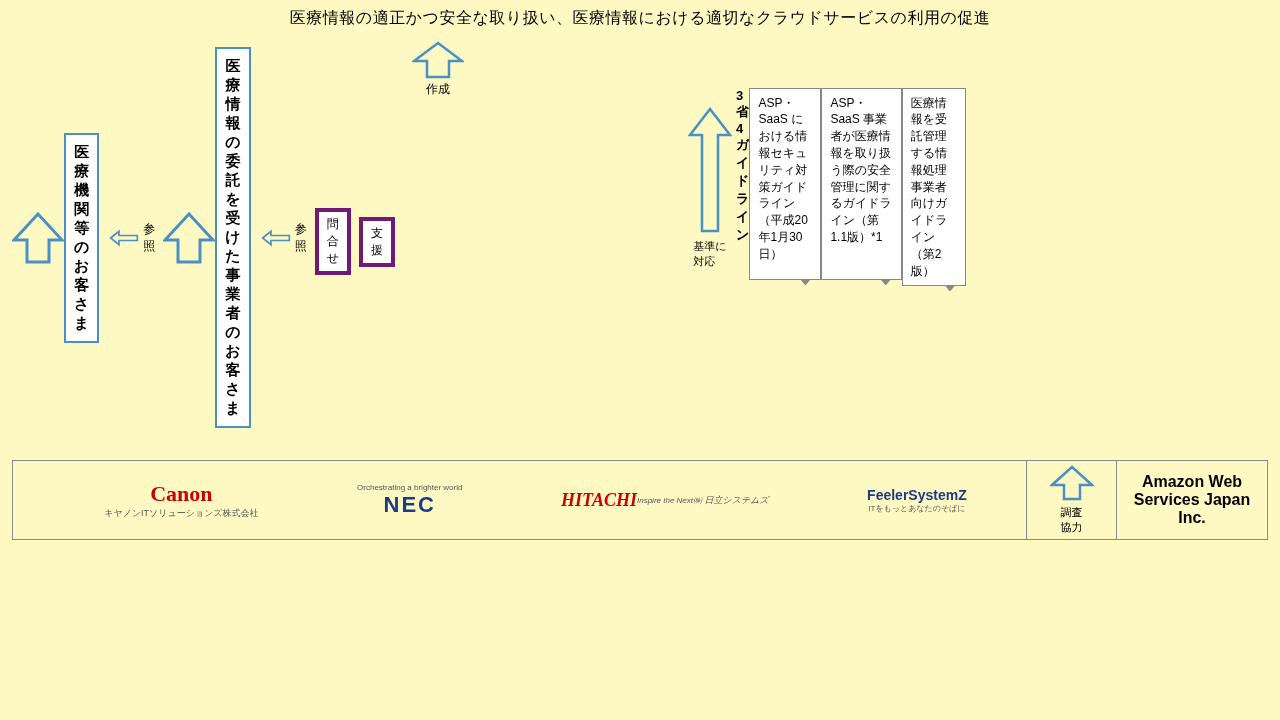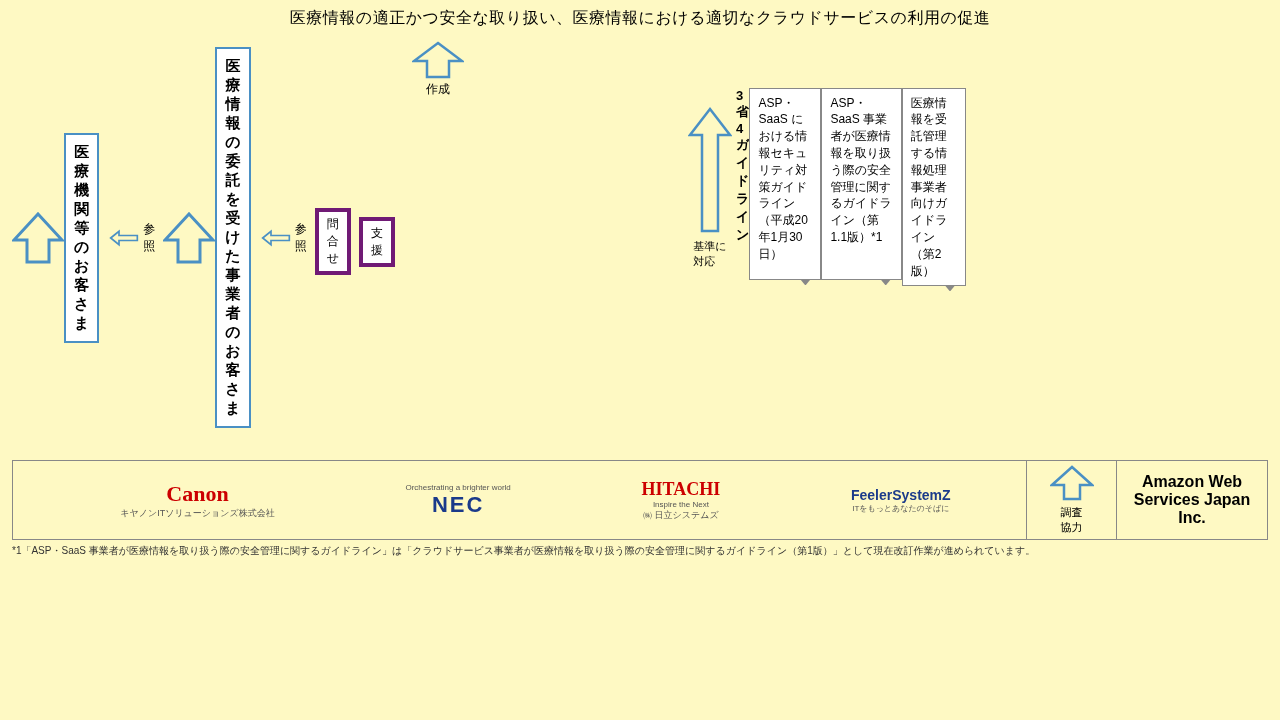--- a/index.html
+++ b/index.html
@@ -148,22 +148,23 @@
       color: #555;
     }
     .logo-nec {
       font-size: 22px;
       font-weight: bold;
       color: #1a3a8a;
       letter-spacing: 2px;
     }
     .logo-hitachi-wrap {
       display: flex;
-      flex-direction: column;
-      align-items: center;
+      flex-direction: row;
+      align-items: center;
+      font-style: italic;
     }
     .logo-hitachi {
       font-size: 18px;
       font-weight: bold;
       color: #cc0000;
       font-family: serif;
     }
     .logo-hitachi-sub {
       font-size: 8px;
       color: #555;
@@ -377,14 +378,13 @@
       </svg>
       <span style="font-size:11px;text-align:center;white-space:pre-line;">調査
 協力</span>
     </div>
 
     <div class="bottom-aws">
       <span>Amazon Web Services Japan Inc.</span>
     </div>
   </div>
 
-  <div class="footnote">*1「ASP・SaaS 事業者が医療情報を取り扱う際の安全管理に関するガイドライン」は「クラウドサービス事業者が医療情報を取り扱う際の安全管理に関するガイドライン（第1版）」として現在改訂作業が進められています。</div>
 </div>
 
 </body></html>

